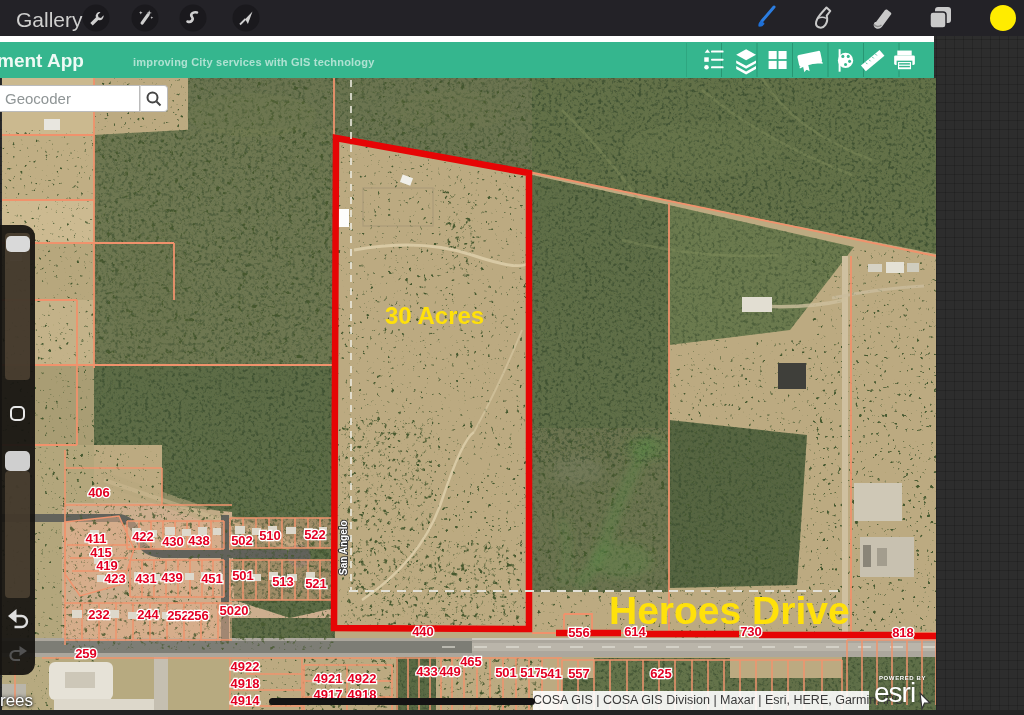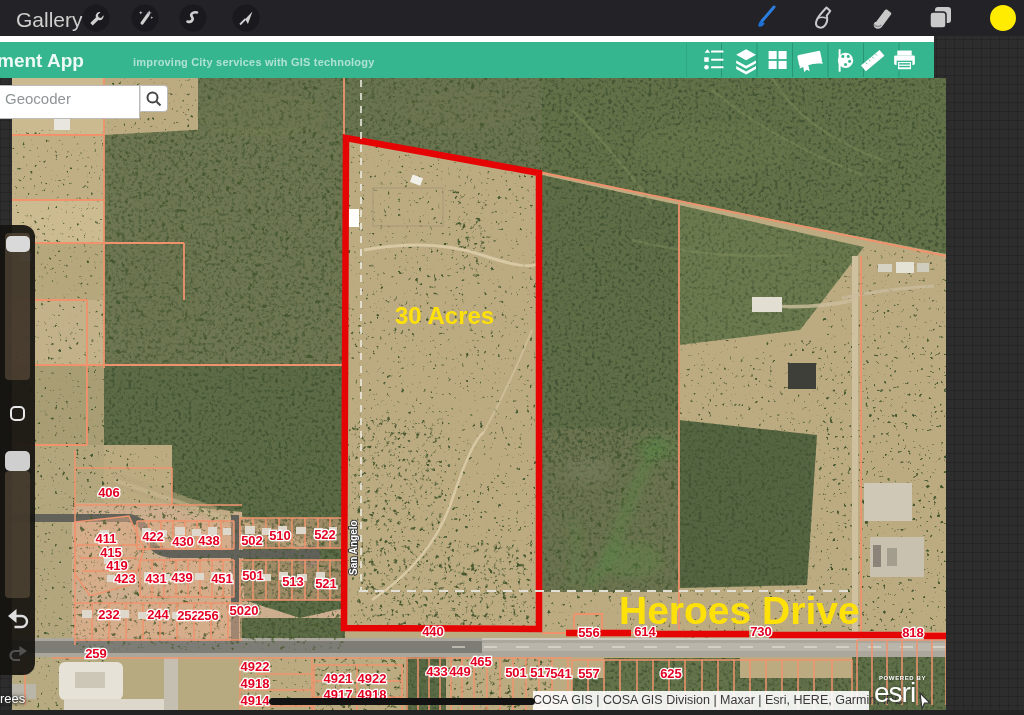--- a/index.html
+++ b/index.html
@@ -6,21 +6,21 @@
 body{font-family:"Liberation Sans",sans-serif}
 .stage{position:relative;width:1024px;height:715px;overflow:hidden;
  background:repeating-linear-gradient(0deg,rgba(0,0,0,.16) 0 1px,transparent 1px 9px),
  repeating-linear-gradient(90deg,rgba(0,0,0,.16) 0 1px,transparent 1px 9px),#2d2d2d;}
 .abs{position:absolute}
 </style>
 </head>
 <body>
 <div class="stage">
 
-<div class="abs" style="left:12px;top:78px;width:934px;height:632px;background:#c1ae85;filter:blur(.5px)">
+<div class="abs" style="left:2px;top:78px;width:934px;height:632px;background:#c1ae85;filter:blur(.5px)">
 <svg width="934" height="632" viewBox="0 78 934 632" xmlns="http://www.w3.org/2000/svg">
 <defs>
 <filter id="vd" x="-3%" y="-3%" width="106%" height="106%">
  <feTurbulence type="fractalNoise" baseFrequency="0.3" numOctaves="3" seed="7" result="n"></feTurbulence>
  <feColorMatrix in="n" type="matrix" values="0 0 0 0 0  0 0 0 0 0  0 0 0 0 0  2.5 2.5 0 0 -2.45" result="a"></feColorMatrix>
  <feFlood flood-color="#405233" result="c"></feFlood>
  <feComposite in="c" in2="a" operator="in" result="sp"></feComposite>
  <feComposite in="sp" in2="SourceGraphic" operator="in"></feComposite>
 </filter>
 <filter id="vm" x="-3%" y="-3%" width="106%" height="106%">
@@ -447,21 +447,21 @@
 <g fill="#fff">
           <rect x="221" y="7.5" width="16" height="5.5"></rect>
           <rect x="217.5" y="13" width="23" height="10.5" rx="1.5"></rect>
           <rect x="221" y="19.5" width="16" height="9.5" stroke="#35b68e" stroke-width="1.5"></rect>
           <rect x="223" y="21.5" width="12" height="1.6" fill="#35b68e"></rect>
           <rect x="223" y="24.5" width="12" height="1.6" fill="#35b68e"></rect>
         </g>
 </g>
 </svg>
 
-<div class="abs" style="left:0;top:85px;width:140px;height:34px;background:#fff;border:1px solid #bbb;border-left:none;color:#8f9596;font-size:15px;line-height:25px;padding-left:5px">Geocoder</div>
+<div class="abs" style="left:0;top:85px;width:140px;height:27px;background:#fff;border:1px solid #bbb;border-left:none;color:#8f9596;font-size:15px;line-height:25px;padding-left:5px">Geocoder</div>
 
 <div class="abs" style="left:140px;top:85px;width:28px;height:27px;background:#fff;border:1px solid #bbb;border-left:1px solid #ddd;border-radius:0 4px 4px 0"></div>
 <svg class="abs" style="left:144px;top:89px" width="20" height="20" viewBox="0 0 20 20">
       <circle cx="8.5" cy="8.5" r="5" fill="none" stroke="#444" stroke-width="2"></circle>
       <path d="M12.5 12.5l4 4" stroke="#444" stroke-width="2"></path>
     </svg>
 
 <div class="abs" style="left:0;top:225px;width:35px;height:450px;background:rgba(22,19,16,.93);border-radius:0 12px 12px 0"></div>
 
 <div class="abs" style="left:5px;top:233px;width:25px;height:147px;background:rgba(110,92,70,.5);border-radius:4px"></div>
@@ -477,21 +477,21 @@
 <svg class="abs" style="left:7px;top:609px" width="22" height="20" viewBox="0 0 22 20">
       <path d="M5 7h9.5a5.5 5.5 0 0 1 0 11H7.5" fill="none" stroke="#dedede" stroke-width="2.4"></path>
       <path d="M9.5 0L1 7l8.5 7z" fill="#dedede"></path>
     </svg>
 
 <svg class="abs" style="left:8px;top:646px" width="20" height="16" viewBox="0 0 20 16">
       <path d="M15 5H7a4.5 4.5 0 0 0 0 9h5" fill="none" stroke="#525252" stroke-width="2.2"></path>
       <path d="M11.5 0L19 5l-7.5 5z" fill="#525252"></path>
     </svg>
 
-<div class="abs" style="left:0;top:691px;color:#fff;font-size:13px;text-shadow:0 1px 2px rgba(40,40,40,.9),0 0 3px rgba(40,40,40,.8),0 0 4px rgba(40,40,40,.6)">rees</div>
+<div class="abs" style="left:0;top:691px;color:#fff;font-size:17px;text-shadow:0 1px 2px rgba(40,40,40,.9),0 0 3px rgba(40,40,40,.8),0 0 4px rgba(40,40,40,.6)">rees</div>
 
 <div class="abs" style="left:533px;top:691px;width:336px;height:19px;background:rgba(255,255,255,.9);color:#3a3a3a;font-size:12.5px;line-height:19px;text-align:center;white-space:nowrap">COSA GIS | COSA GIS Division | Maxar | Esri, HERE, Garmin, iPC</div>
 
 <div class="abs" style="left:879px;top:675px;color:#fff;font-size:6px;font-weight:bold;letter-spacing:.6px;text-shadow:0 0 2px rgba(0,0,0,.5)">POWERED BY</div>
 <div class="abs" style="left:874px;top:677px;color:#fff;font-size:28px;font-weight:normal;letter-spacing:-1px;text-shadow:0 0 3px rgba(0,0,0,.4)">esri</div>
 
 <svg class="abs" style="left:918px;top:692px" width="16" height="20" viewBox="0 0 16 20">
       <path d="M2 1l10 10H6.5L4 17z" fill="#fff" stroke="#333" stroke-width="1.2"></path>
     </svg>
 

